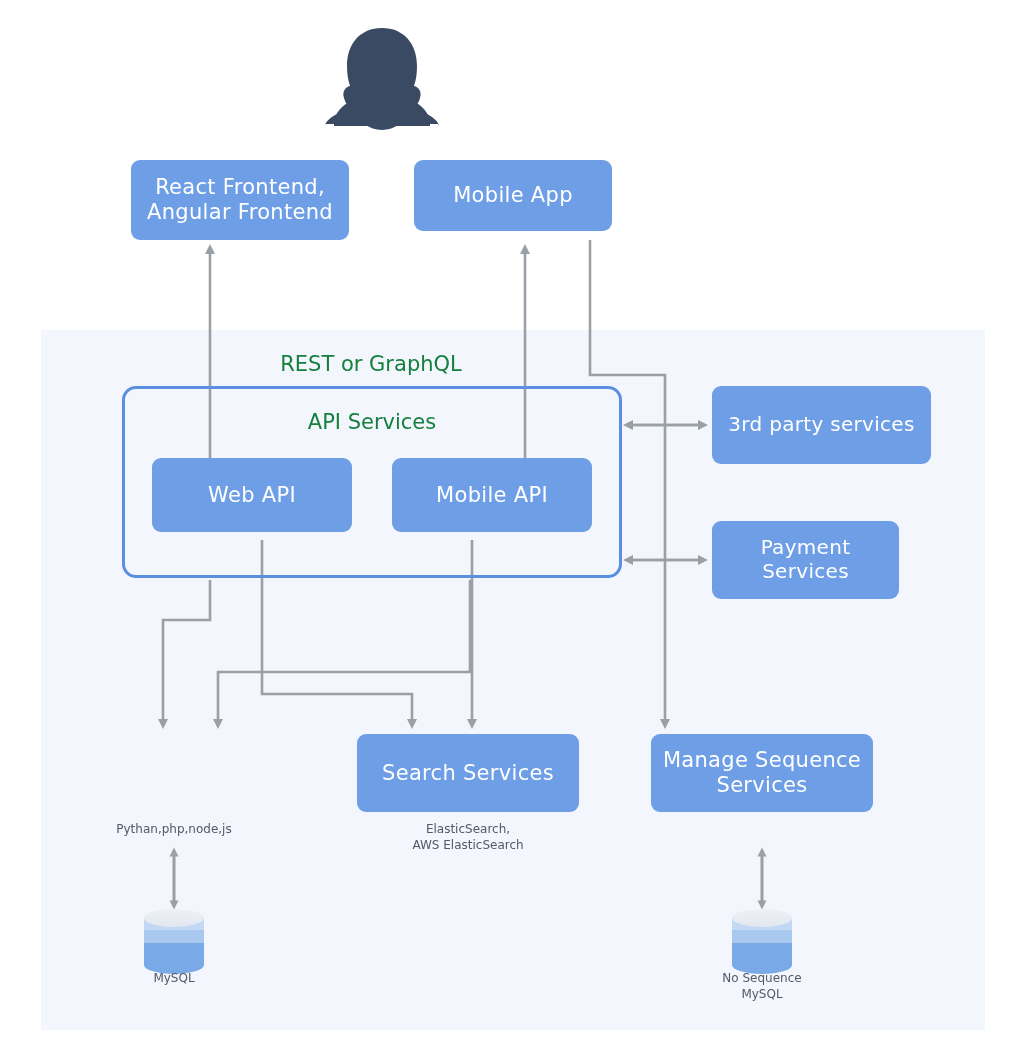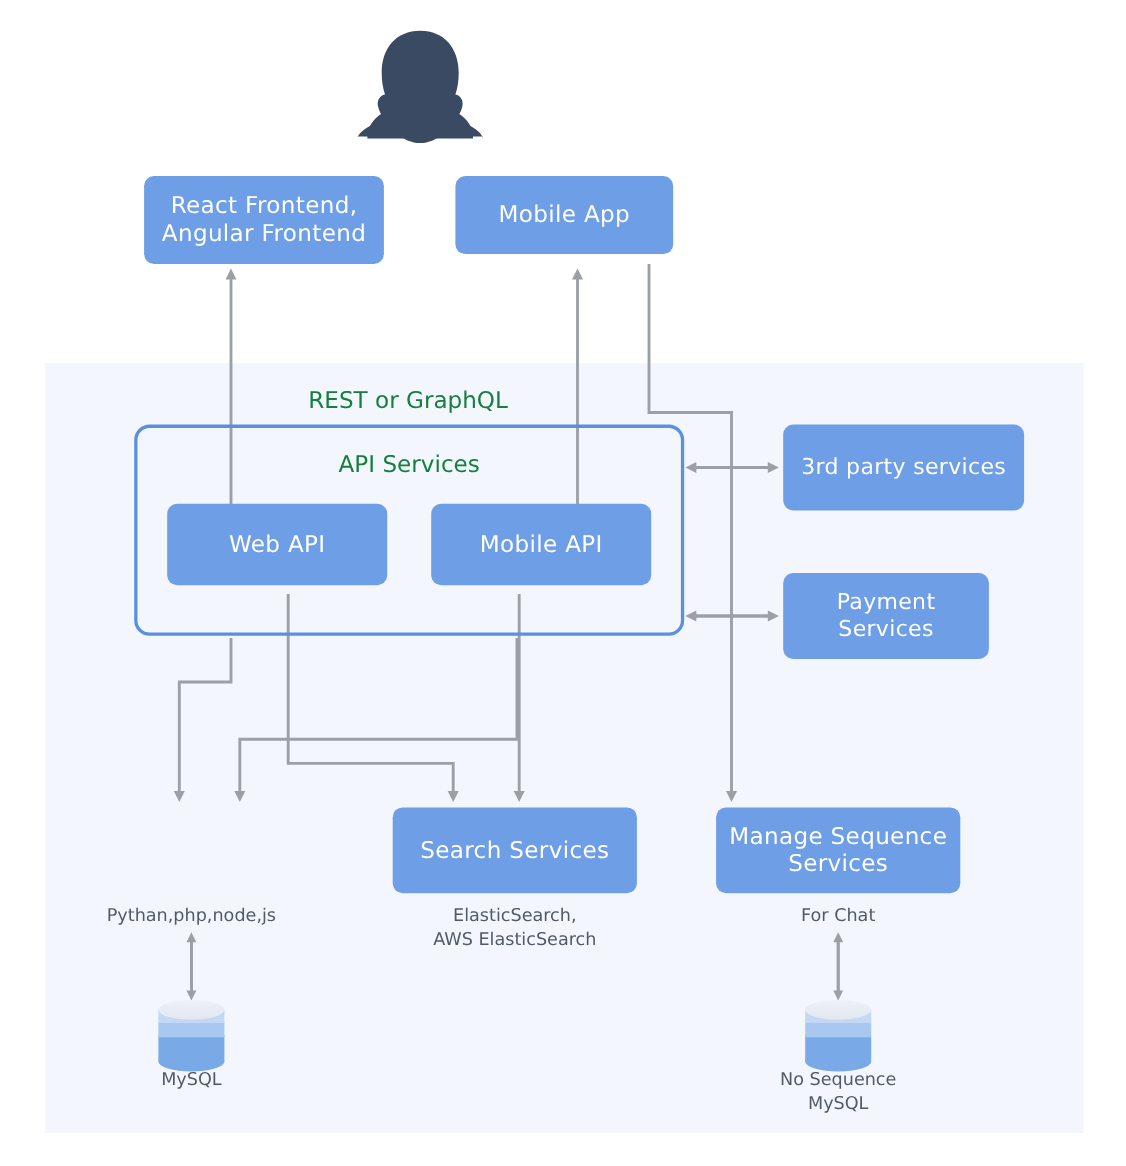--- a/index.html
+++ b/index.html
@@ -6,21 +6,21 @@
   body{width:1024px;height:1060px;font-family:"DejaVu Sans","Liberation Sans",sans-serif;}
   #stage{position:relative;width:1024px;height:1060px;overflow:hidden;background:#ffffff;}
   #wires{position:absolute;left:0;top:0;width:1024px;height:1060px;}
   .panel{position:absolute;background:#f3f6fc;}
   .apigroup{position:absolute;border:3px solid #5b90e0;border-radius:14px;background:transparent;box-sizing:border-box;}
   .node{position:absolute;background:#6d9ee6;border-radius:9px;color:#ffffff;
         display:flex;align-items:center;justify-content:center;text-align:center;
         font-size:21px;line-height:1.18;letter-spacing:.3px;box-sizing:border-box;padding:4px 8px;}
   .node.small{font-size:20px;}
   .glabel{position:absolute;color:#15803d;font-size:21px;text-align:center;white-space:pre;}
-  .caption{position:absolute;color:#525a66;font-size:16px;text-align:center;line-height:1.35;
+  .caption{position:absolute;color:#525a66;font-size:12px;text-align:center;line-height:1.35;
            white-space:pre-line;width:260px;}
 </style>
 </head>
 <body>
 
 <div id="stage">
 
   <div class="panel" style="left:41px;top:330px;width:944px;height:700px;"></div>
 
   <svg id="wires" viewBox="0 0 1024 1060" xmlns="http://www.w3.org/2000/svg">
@@ -113,20 +113,19 @@
   <div class="node" style="left:651px;top:734px;width:222px;height:78px;white-space:pre-line;">Manage Sequence
 Services</div>
 
   <div class="node" style="left:357px;top:734px;width:222px;height:78px;">Search Services</div>
 
   <div class="caption" style="left:44px;top:821px;">Pythan,php,node,js</div>
 
   <div class="caption" style="left:338px;top:821px;">ElasticSearch,
 AWS ElasticSearch</div>
 
-  <div class="caption" style="left:632px;top:821px;">For Chat</div>
 
   <div class="caption" style="left:44px;top:970px;">MySQL</div>
 
   <div class="caption" style="left:632px;top:970px;">No Sequence
 MySQL</div>
 
 </div>
 
 </body></html>

